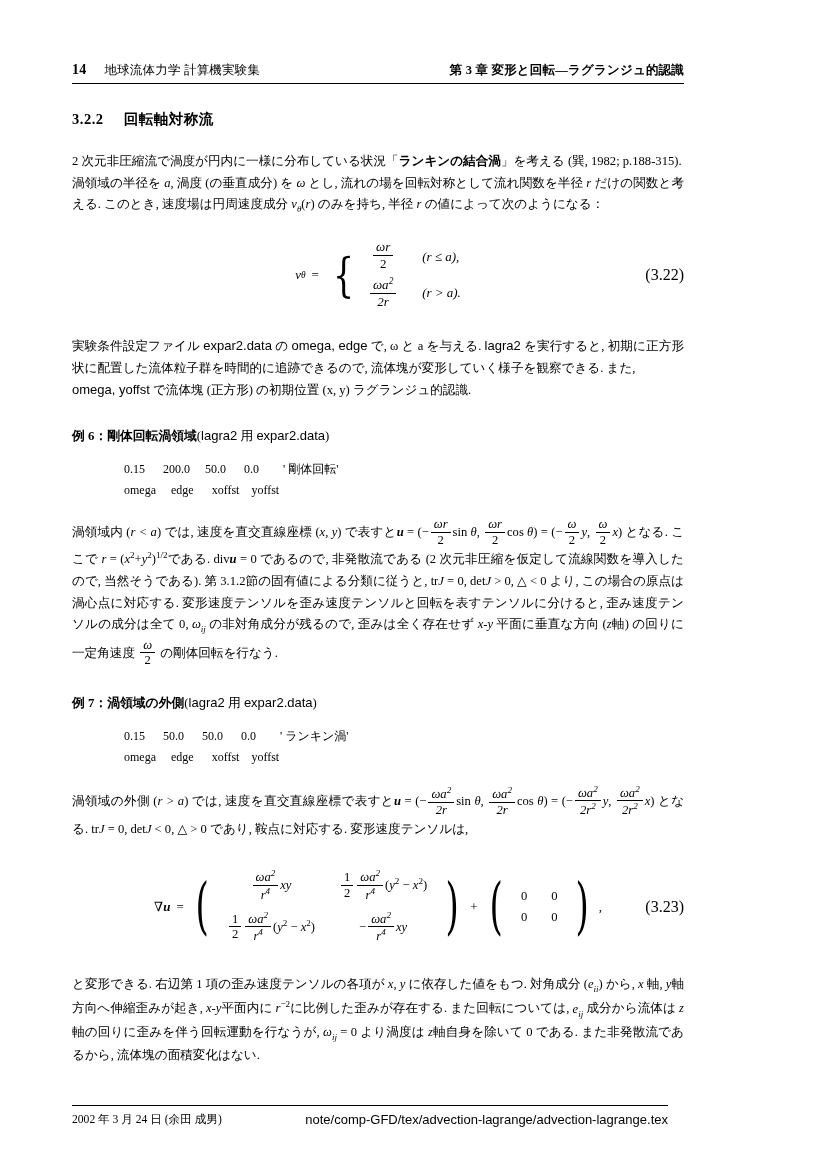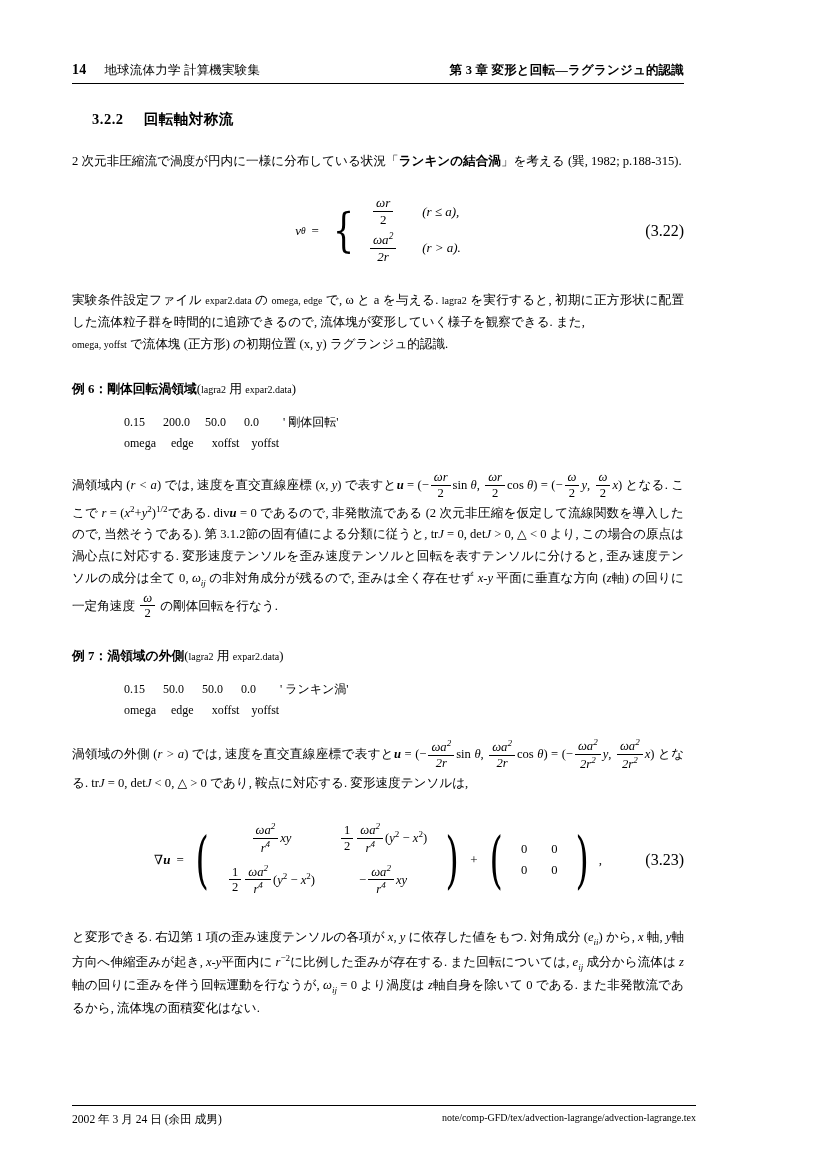--- a/index.html
+++ b/index.html
@@ -28,28 +28,28 @@
   .rule{
     border-bottom:1px solid #000;
     margin-top:4px;margin-bottom:26px;
   }
   
   h2.sec{
     font-size:14.5px;font-weight:bold;
     margin:0 0 22px 0;
     letter-spacing:0.5px;
   }
-  h2.sec .num{margin-right:16px;margin-left:20px;}
+  h2.sec .num{margin-right:16px;}
   p.body{
     font-size:12.6px;
     line-height:1.72;
     margin:0 0 14px 0;
     text-align:justify;
   }
-  .tt{font-family:Liberation Serif, serif;font-size:10px;}
+  .tt{font-family:Liberation Sans, sans-serif;font-size:13px;}
   .bold{font-weight:bold;}
   
   .eq{
     position:relative;
     margin:20px 0 22px 0;
     font-size:13px;
     min-height:20px;
   }
   .eq .tagno{
     position:absolute;right:0;top:50%;
@@ -147,20 +147,21 @@
   </div>
   <div class="rule"></div>
 
   <h2 class="sec">
     <span class="num">3.2.2</span>
     <span>回転軸対称流</span>
   </h2>
 
   <p class="body">
     <span>2 次元非圧縮流で渦度が円内に一様に分布している状況「</span><span class="bold">ランキンの結合渦</span><span>」を考える (巽, 1982; p.188-315).</span><br>
+    <span>渦領域の半径を <span class="it">a</span>, 渦度 (の垂直成分) を <span class="it">ω</span> とし, 流れの場を回転対称として流れ関数を半径 <span class="it">r</span> だけの関数と考える. このとき, 速度場は円周速度成分 <span class="it">v</span><sub class="s it">θ</sub>(<span class="it">r</span>) のみを持ち, 半径 <span class="it">r</span> の値によって次のようになる：</span>
   </p>
 
   <div class="eq">
     <div class="center">
       <span class="it" style="font-size:13px;">v</span>
         <sub class="s it">θ</sub>
       <span style="margin:0 6px;">=</span>
       <span class="brace">{</span>
       <span class="cases">
         <span class="caserow">
@@ -244,21 +245,21 @@
       </span>
       <span style="margin-left:4px;">,</span>
     </div>
     <span class="tagno">(3.23)</span>
   </div>
 
   <p class="body">
     と変形できる. 右辺第 1 項の歪み速度テンソルの各項が <span class="it">x, y</span> に依存した値をもつ. 対角成分 (<span class="it">e<sub class="s">ii</sub></span>) から, <span class="it">x</span> 軸, <span class="it">y</span>軸方向へ伸縮歪みが起き, <span class="it">x-y</span>平面内に <span class="it">r</span><sup class="s">−2</sup>に比例した歪みが存在する. また回転については, <span class="it">e<sub class="s">ij</sub></span> 成分から流体は <span class="it">z</span>軸の回りに歪みを伴う回転運動を行なうが, <span class="it">ω<sub class="s">ij</sub></span> = 0 より渦度は <span class="it">z</span>軸自身を除いて 0 である. また非発散流であるから, 流体塊の面積変化はない.
   </p>
 
-  <div style="position:absolute;left:72px;right:60px;bottom:42px;">
+  <div style="position:absolute;left:72px;right:88px;bottom:42px;">
     <div class="footrule"></div>
     <div class="footer">
       <span class="fleft">2002 年 3 月 24 日 (余田 成男)</span>
       <span class="fright tt">note/comp-GFD/tex/advection-lagrange/advection-lagrange.tex</span>
     </div>
   </div>
 
 </div>
 
 </body></html>

